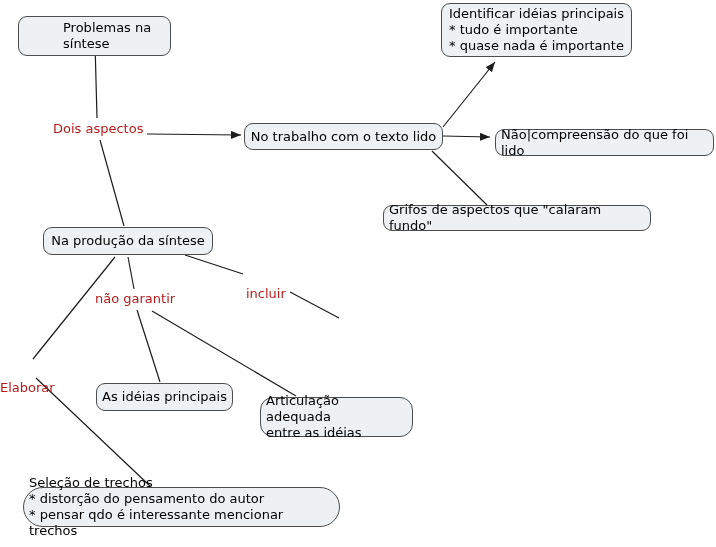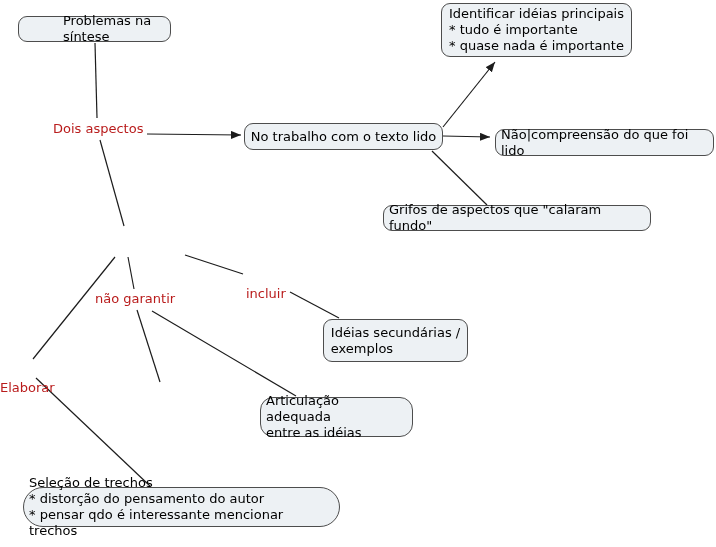--- a/index.html
+++ b/index.html
@@ -34,21 +34,21 @@
     line-height: 16px;
     padding: 2px 5px;
   }
   .edge-label {
     position: absolute;
     white-space: nowrap;
     line-height: 15px;
     color: #b91c1c;
   }
   
-  #node-problemas        { left: 18px;  top: 16px;  width: 153px; height: 26px; padding-left: 44px; }
+  #node-problemas        { left: 18px;  top: 16px;  width: 153px; height: 40px; padding-left: 44px; }
   #node-no-trabalho      { left: 244px; top: 123px; width: 199px; height: 27px; }
   #node-identificar      { left: 441px; top: 3px;   width: 191px; height: 54px; }
   #node-nao-compreensao  { left: 495px; top: 129px; width: 219px; height: 27px; }
   #node-grifos           { left: 383px; top: 205px; width: 268px; height: 26px; }
   #node-na-producao      { left: 43px;  top: 227px; width: 170px; height: 28px; }
   #node-ideias-secundarias { left: 323px; top: 319px; width: 145px; height: 43px; }
   #node-as-ideias        { left: 96px;  top: 383px; width: 137px; height: 28px; }
   #node-articulacao      { left: 260px; top: 397px; width: 153px; height: 40px; border-radius: 13px; }
   #node-selecao          { left: 23px;  top: 487px; width: 317px; height: 40px; border-radius: 20px; }
   
@@ -88,24 +88,24 @@
   <div class="node" id="node-no-trabalho">No trabalho com o texto lido</div>
 
   <div class="node" id="node-identificar">Identificar idéias principais
 * tudo é importante
 * quase nada é importante</div>
 
   <div class="node" id="node-nao-compreensao">Não|compreensão do que foi lido</div>
 
   <div class="node" id="node-grifos">Grifos de aspectos que "calaram fundo"</div>
 
+  <div class="node" id="node-na-producao">Na produção da síntese</div>
 
-  <div class="node" id="node-ideias-secundarias">Idéias secundárias /
-exemplos</div>
 
+  <div class="node" id="node-as-ideias">As idéias principais</div>
 
   <div class="node" id="node-articulacao">Articulação adequada
 entre as idéias</div>
 
   <div class="node" id="node-selecao">Seleção de trechos
 * distorção do pensamento do autor
 * pensar qdo é interessante mencionar trechos</div>
 
   <div class="edge-label" id="label-dois-aspectos">Dois aspectos</div>
 

